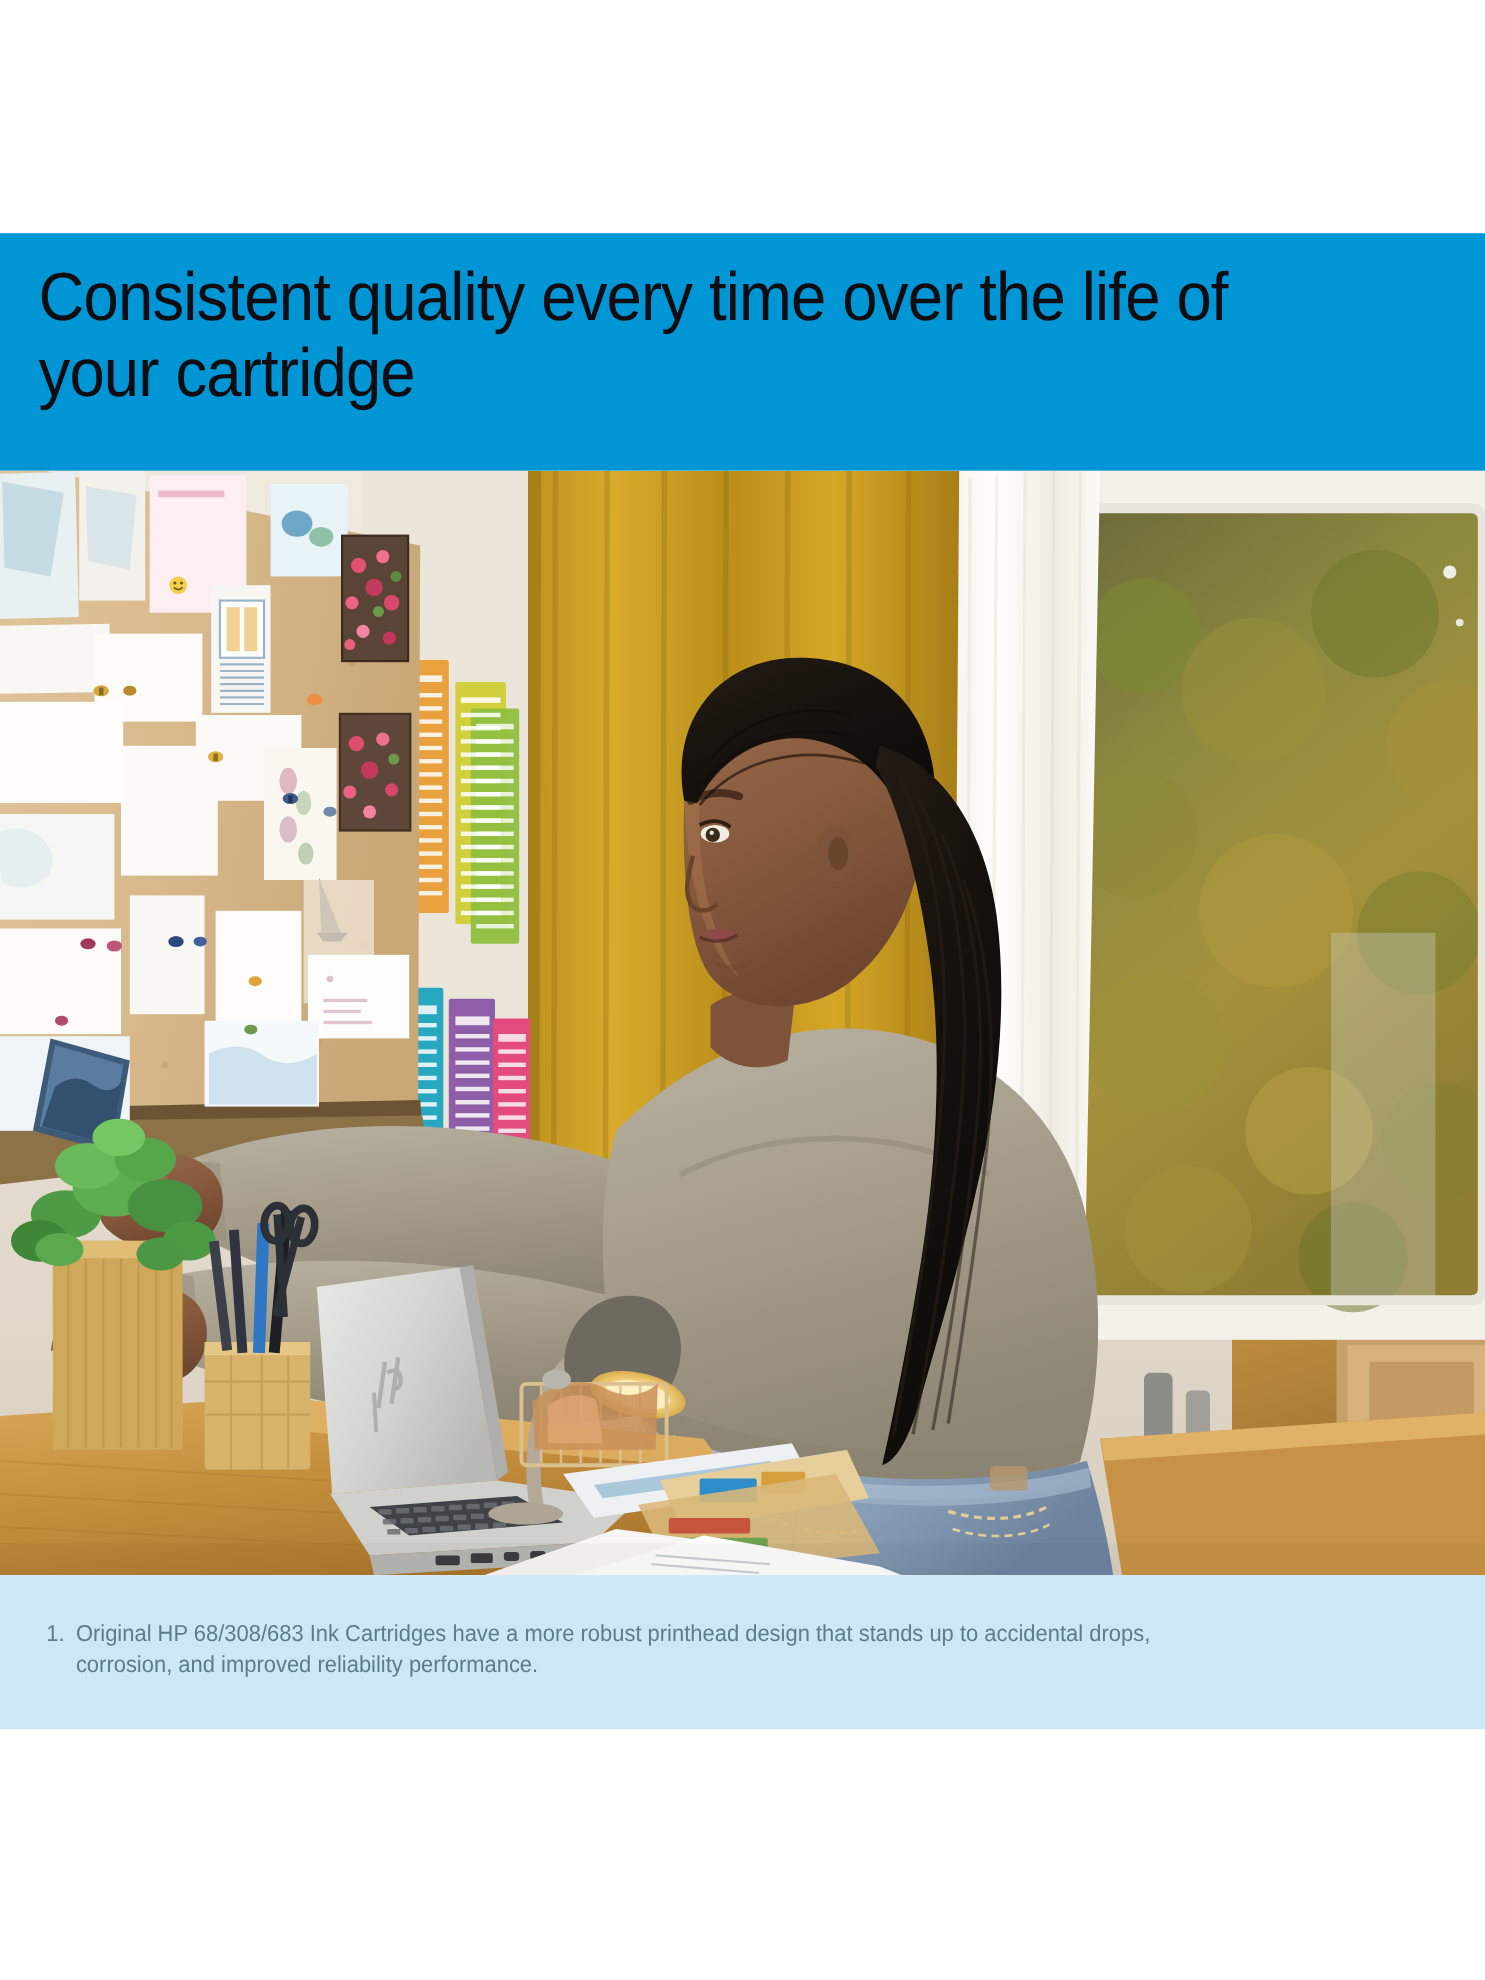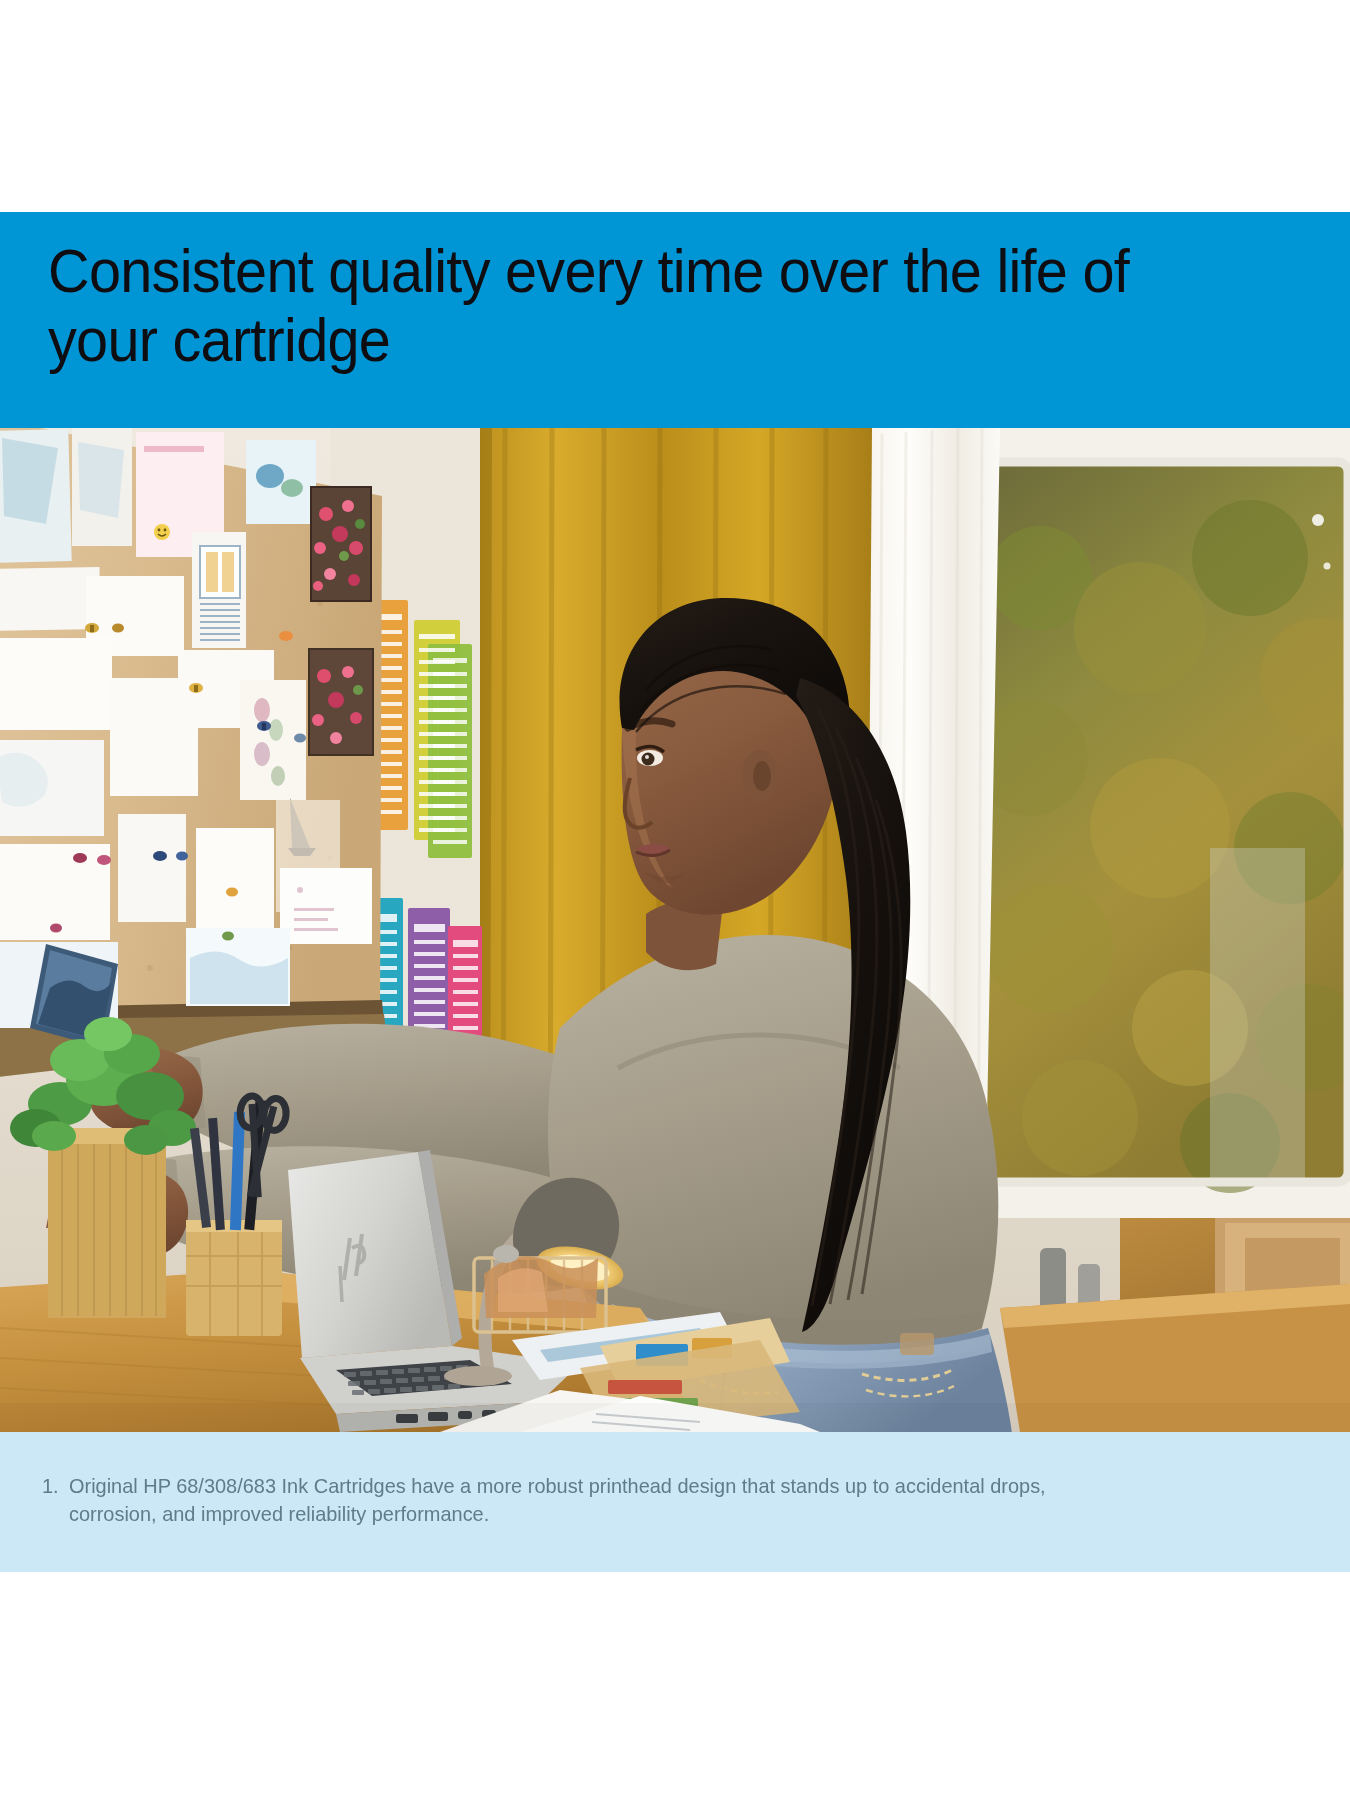--- a/index.html
+++ b/index.html
@@ -31,21 +31,21 @@
 
   
   .headline-banner {
     position: absolute;
     left: 0;
     top: 212px;
     width: 1350px;
     height: 216px;
     background: #0096D6;
     box-sizing: border-box;
-    padding: 24px 44px 0 48px;
+    padding: 24px 44px 0 35px;
   }
   .headline-text {
     margin: 0;
     color: #0d0d12;
     font-family: "Liberation Sans Narrow", "Liberation Sans", sans-serif;
     font-size: 62px;
     line-height: 1.12;
     font-weight: 400;
     letter-spacing: -0.8px;
     transform: scaleX(0.93);

